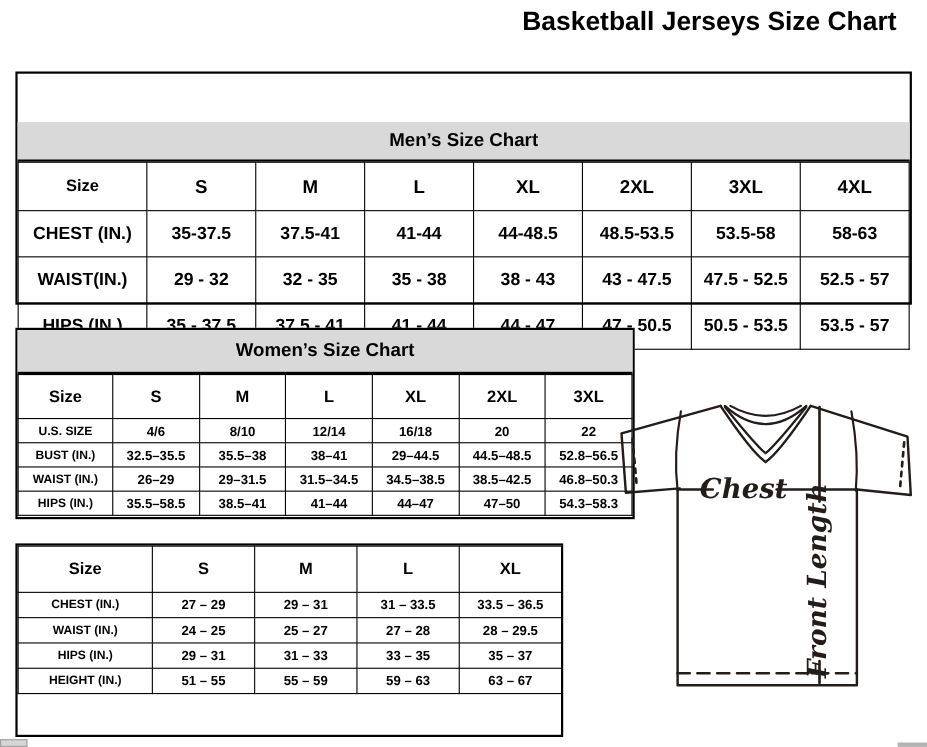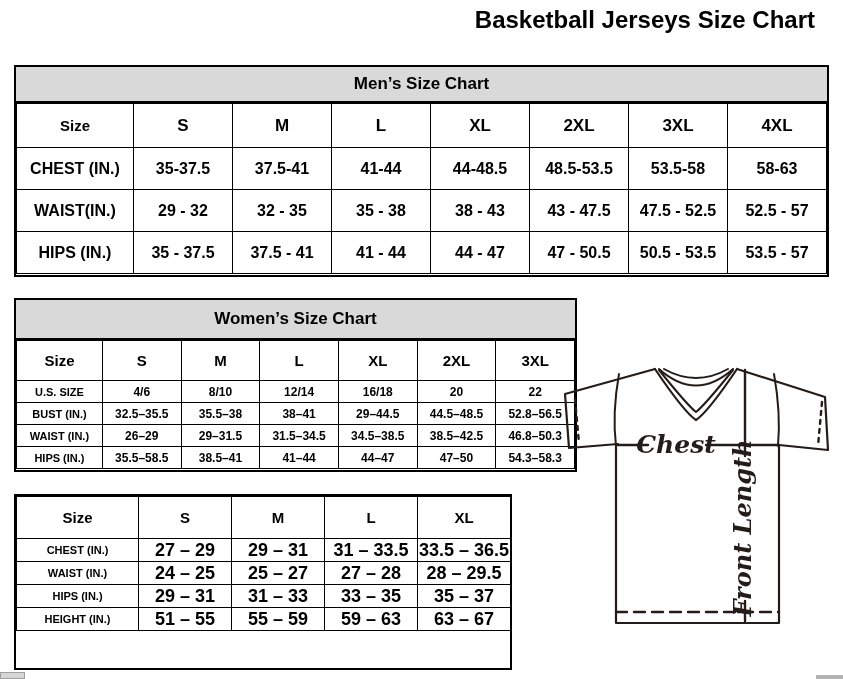--- a/index.html
+++ b/index.html
@@ -34,35 +34,35 @@
   td {
     border: 1px solid #000;
     text-align: center;
     vertical-align: middle;
     font-weight: bold;
     overflow: hidden;
     white-space: nowrap;
   }
   
   #mens { left: 14px; top: 65px; width: 815px; height: 212px; }
-  #mens .chart-caption { height: 36px; }
+  #mens .chart-caption { height: 36px; margin-top: 44px; }
   #mens td { height: 42px; font-size: 16px; }
   #mens tr.size-row td { height: 44px; font-size: 17px; }
   #mens tr.size-row td:first-child { font-size: 15px; }
   
   #womens { left: 14px; top: 298px; width: 563px; height: 174px; }
   #womens .chart-caption { height: 40px; }
   #womens tr.size-row td { height: 40px; font-size: 15px; }
   #womens tr.small td { height: 22px; font-size: 12px; }
   #womens tr.small td.rowlabel { font-size: 11px; }
   
   #youth { left: 14px; top: 494px; width: 498px; height: 176px; }
   #youth .chart-caption { height: 40px; }
   #youth tr.size-row td { height: 42px; font-size: 15px; }
-  #youth tr.small td { height: 23px; font-size: 18px; }
+  #youth tr.small td { height: 23px; font-size: 12px; }
   #youth tr.small td.rowlabel { font-size: 11px; }
   
   #jersey { position: absolute; left: 555px; top: 355px; width: 288px; height: 290px; }
   #jersey svg { width: 100%; height: 100%; }
   .measure-label {
     font-family: "DejaVu Serif", serif;
     font-style: italic;
     font-weight: bold;
     fill: #241c18;
   }

